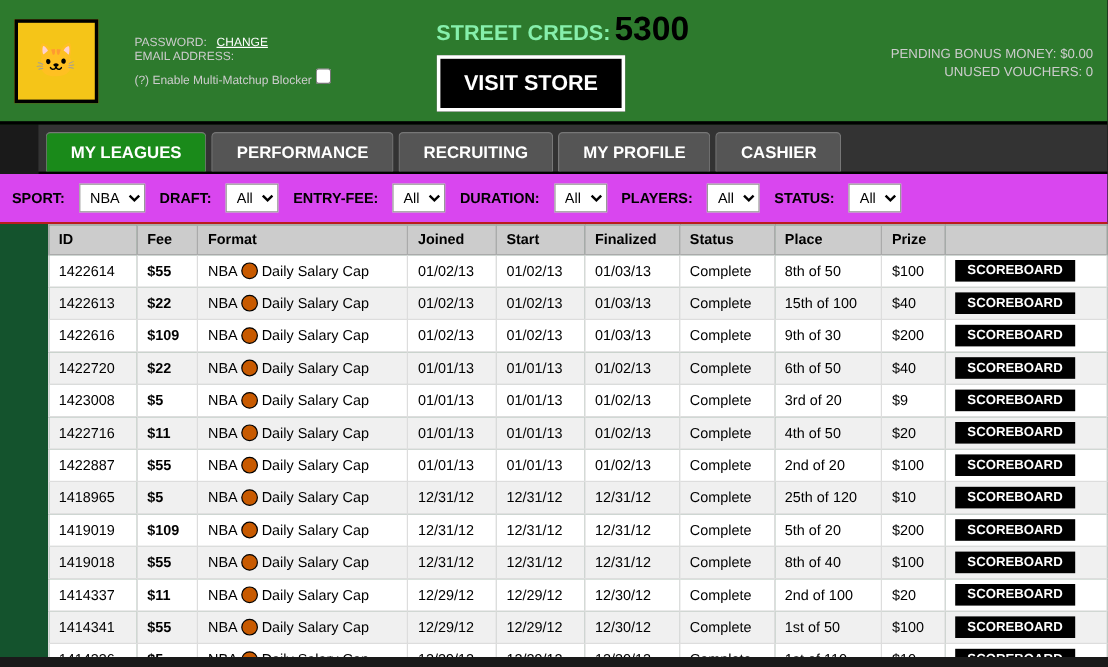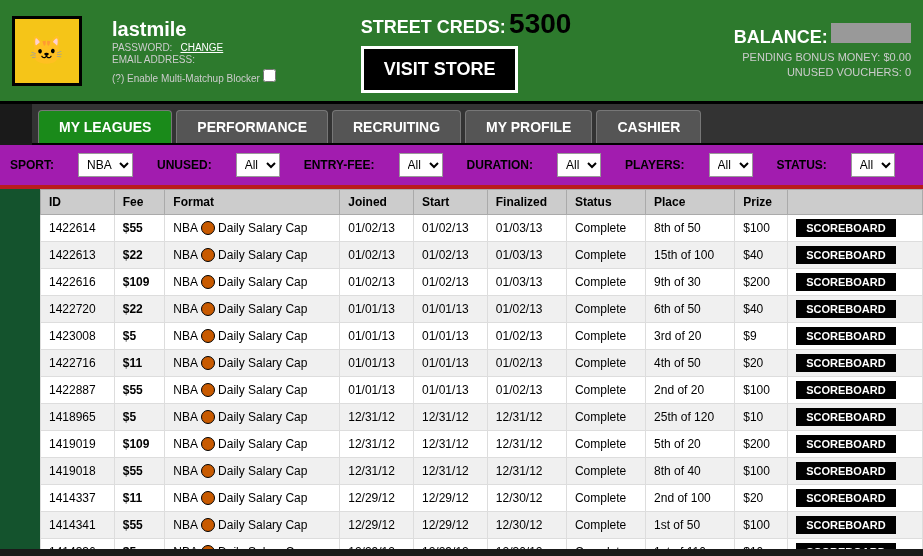--- a/index.html
+++ b/index.html
@@ -11,36 +11,36 @@
     .logo-box { width: 70px; height: 70px; background: #f5c518; border: 3px solid #000; display: flex; align-items: center; justify-content: center; font-size: 10px; color: #000; font-weight: bold; position: relative; overflow: hidden; }
     .logo-cat { font-size: 28px; }
     .user-info { color: #fff; font-size: 11px; margin-left: 10px; }
     .user-info .username { font-size: 20px; font-weight: bold; color: #fff; display: block; }
     .user-info .field-label { color: #ccc; font-size: 10px; }
     .change-link { color: #fff; font-size: 10px; text-decoration: underline; cursor: pointer; margin-left: 5px; }
     .multi-matchup { color: #ccc; font-size: 10px; margin-top: 4px; }
     .multi-matchup input { margin-right: 4px; }
 
     .street-creds { text-align: center; margin: 0 auto; color: #fff; }
-    .street-creds .label { font-size: 18px; font-weight: bold; color: #ffffff; margin-top: 28px; }
+    .street-creds .label { font-size: 18px; font-weight: bold; color: #86efac; margin-top: 28px; }
     .street-creds .value { font-size: 28px; font-weight: bold; color: #000000; }
     .visit-store-btn { background: #000; color: #fff; border: 3px solid #fff; padding: 10px 20px; font-size: 18px; font-weight: bold; cursor: pointer; display: block; margin-top: 6px; }
 
     .balance-area { margin-left: auto; text-align: right; color: #fff; }
     .balance-area .bal-label { font-size: 18px; font-weight: bold; }
     .balance-area .bal-value { background: #999; display: inline-block; width: 80px; height: 20px; }
     .balance-area .sub-info { font-size: 11px; color: #ccc; display: block; margin-top: 3px; }
 
     
     .nav-tabs { display: flex; background: #333; border-bottom: 2px solid #000; padding: 6px 6px 0 6px; gap: 4px; margin-left: 32px; }
     .nav-tab { background: #555; color: #fff; padding: 8px 20px; font-size: 14px; font-weight: bold; cursor: pointer; border-radius: 4px 4px 0 0; border: 1px solid #777; border-bottom: none; }
     .nav-tab.active { background: #1a8a1a; color: #fff; }
 
     
-    .filter-bar { background: #a21caf; padding: 8px 10px; display: flex; align-items: center; gap: 24px; border-bottom: 4px solid #b91c1c; }
+    .filter-bar { background: #d946ef; padding: 8px 10px; display: flex; align-items: center; gap: 12px; border-bottom: 2px solid #b91c1c; }
     .filter-label { font-weight: bold; font-size: 12px; color: #000; }
     .filter-select { padding: 3px 4px; font-size: 12px; border: 1px solid #999; background: #fff; cursor: pointer; }
 
     
     .table-container { background: #14532d; overflow-y: auto; max-height: 360px; padding-left: 40px; }
     table { width: 100%; border-collapse: collapse; font-size: 12px; }
     thead tr { background: #ccc; }
     thead th { padding: 5px 8px; text-align: left; border: 1px solid #aaa; font-weight: bold; color: #000; font-size: 12px; }
     tbody tr:nth-child(even) { background: #f0f0f0; }
     tbody tr:nth-child(odd) { background: #fff; }
@@ -53,21 +53,20 @@
 </head>
 <body>
 
 <div class="header">
   <div class="logo-area">
     <div class="logo-box">
       <span class="logo-cat">🐱</span>
     </div>
   </div>
   <div class="user-info">
-    <span class="username">lastmile</span>
     <div>
       <span class="field-label">PASSWORD:</span>
       <span class="change-link">CHANGE</span>
     </div>
     <div>
       <span class="field-label">EMAIL ADDRESS:</span>
     </div>
     <div class="multi-matchup">
       <span>(?) Enable Multi-Matchup Blocker</span>
       <input type="checkbox" style="">
@@ -76,24 +75,20 @@
 
   <div class="street-creds">
     <div>
       <span class="label">STREET CREDS:</span>
       <span class="value">5300</span>
     </div>
     <button class="visit-store-btn">VISIT STORE</button>
   </div>
 
   <div class="balance-area">
-    <div>
-      <span class="bal-label">BALANCE:</span>
-      <span class="bal-value"></span>
-    </div>
     <span class="sub-info">PENDING BONUS MONEY: $0.00</span>
     <span class="sub-info">UNUSED VOUCHERS: 0</span>
   </div>
 </div>
 
 <div class="nav-tabs">
   <div class="nav-tab active">MY LEAGUES</div>
   <div class="nav-tab">PERFORMANCE</div>
   <div class="nav-tab">RECRUITING</div>
   <div class="nav-tab">MY PROFILE</div>
@@ -101,21 +96,21 @@
 </div>
 
 <div class="filter-bar">
   <span class="filter-label">SPORT:</span>
   <select class="filter-select">
     <option>NBA</option>
     <option>NFL</option>
     <option>MLB</option>
   </select>
 
-  <span class="filter-label">UNUSED:</span>
+  <span class="filter-label">DRAFT:</span>
   <select class="filter-select">
     <option>All</option>
   </select>
 
   <span class="filter-label">ENTRY-FEE:</span>
   <select class="filter-select">
     <option>All</option>
   </select>
 
   <span class="filter-label">DURATION:</span>

